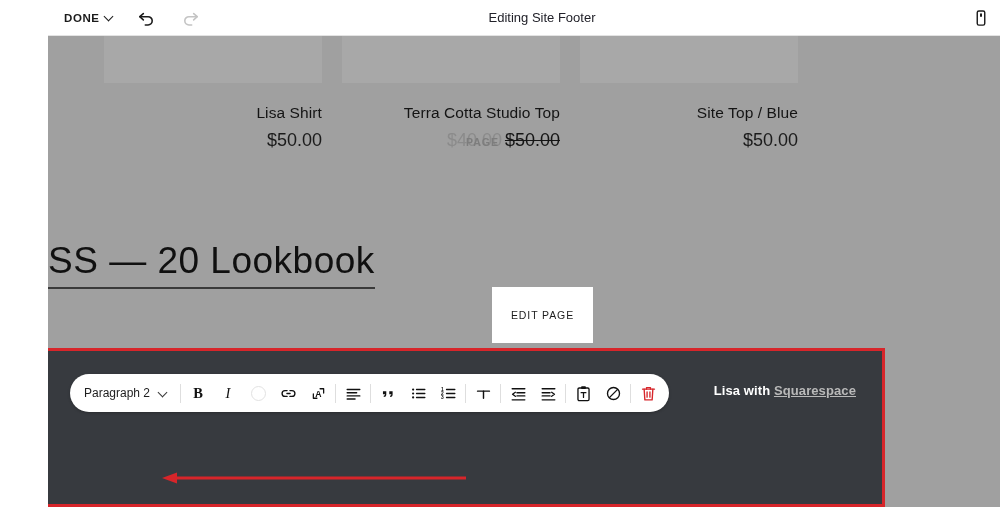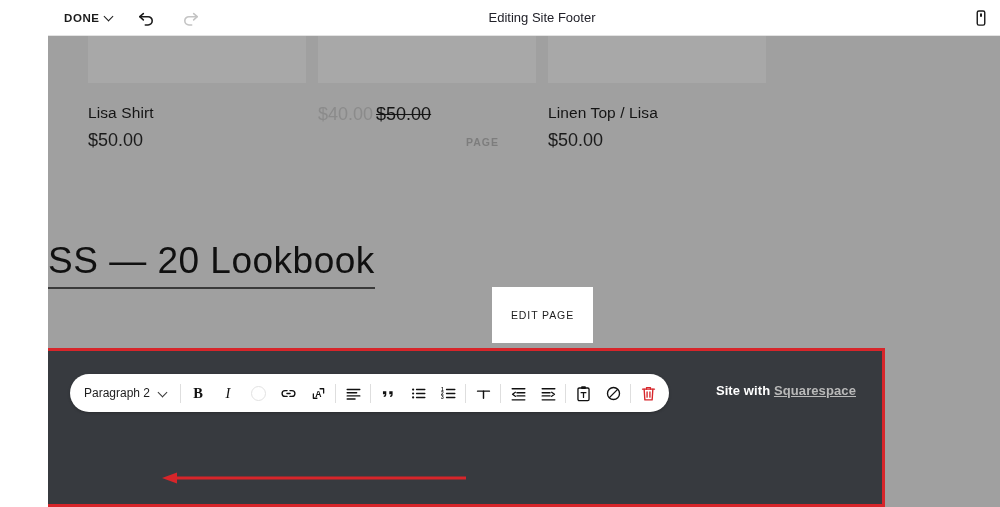--- a/index.html
+++ b/index.html
@@ -89,24 +89,25 @@
     position: absolute;
     top: 36px; left: 0;
     width: 986px;
     height: 471px;
     background: #a0a0a0;
     overflow: hidden;
   }
 
   .products {
     position: absolute;
-    top: 0; left: 40px;
+    top: 0; left: 56px;
     width: 710px;
     display: flex;
-    gap: 12px;
+    gap: 20px;
+    text-align: right;
   }
   .product { width: 218px; }
   .product-thumb {
     height: 47px;
     background: #a8a8a8;
     margin-bottom: 21px;
   }
   .product-title {
     font-size: 15.5px;
     color: #141414;
@@ -390,28 +391,29 @@
     <div class="products">
 
       <div class="product">
         <div class="product-thumb"></div>
         <div class="product-title">Lisa Shirt</div>
         <div class="product-price">$50.00</div>
       </div>
 
       <div class="product">
         <div class="product-thumb"></div>
+        <div class="product-title">Terra Cotta Studio Top</div>
         <div class="product-price">
           <span class="price-sale">$40.00</span><span class="price-old">$50.00</span>
         </div>
       </div>
 
       <div class="product">
         <div class="product-thumb"></div>
-        <div class="product-title">Linen Top / Lisa</div>
+        <div class="product-title">Site Top / Blue</div>
         <div class="product-price">$50.00</div>
       </div>
     </div>
 
     <div class="sale-tag">PAGE</div>
 
     <div class="lookbook-wrap">
       <div class="lookbook-title">SS — 20 Lookbook</div>
     </div>
 
@@ -574,21 +576,21 @@
                 <path d="M9.5 6.5 V4.5 H14.5 V6.5"></path>
                 <path d="M6.5 6.5 L7.4 20 H16.6 L17.5 6.5"></path>
                 <path d="M10.2 10 V16.6"></path>
                   <path d="M13.8 10 V16.6"></path>
               </g>
             </svg>
           </div>
         </div>
 
         <div class="made-with">
-          <span>Site with</span>
+          <span>Lisa with</span>
           <span class="sq-link">Squarespace</span>
         </div>
 
       </div>
     </div>
 
     <svg class="anno-arrow" viewBox="0 0 306 14">
       <path d="M306 7 L14 7" stroke="#d7252a" stroke-width="3.2" stroke-linecap="round" fill="none"></path>
       <path d="M2 7 L17 1.5 L17 12.5 Z" fill="#d7252a"></path>
     </svg>

